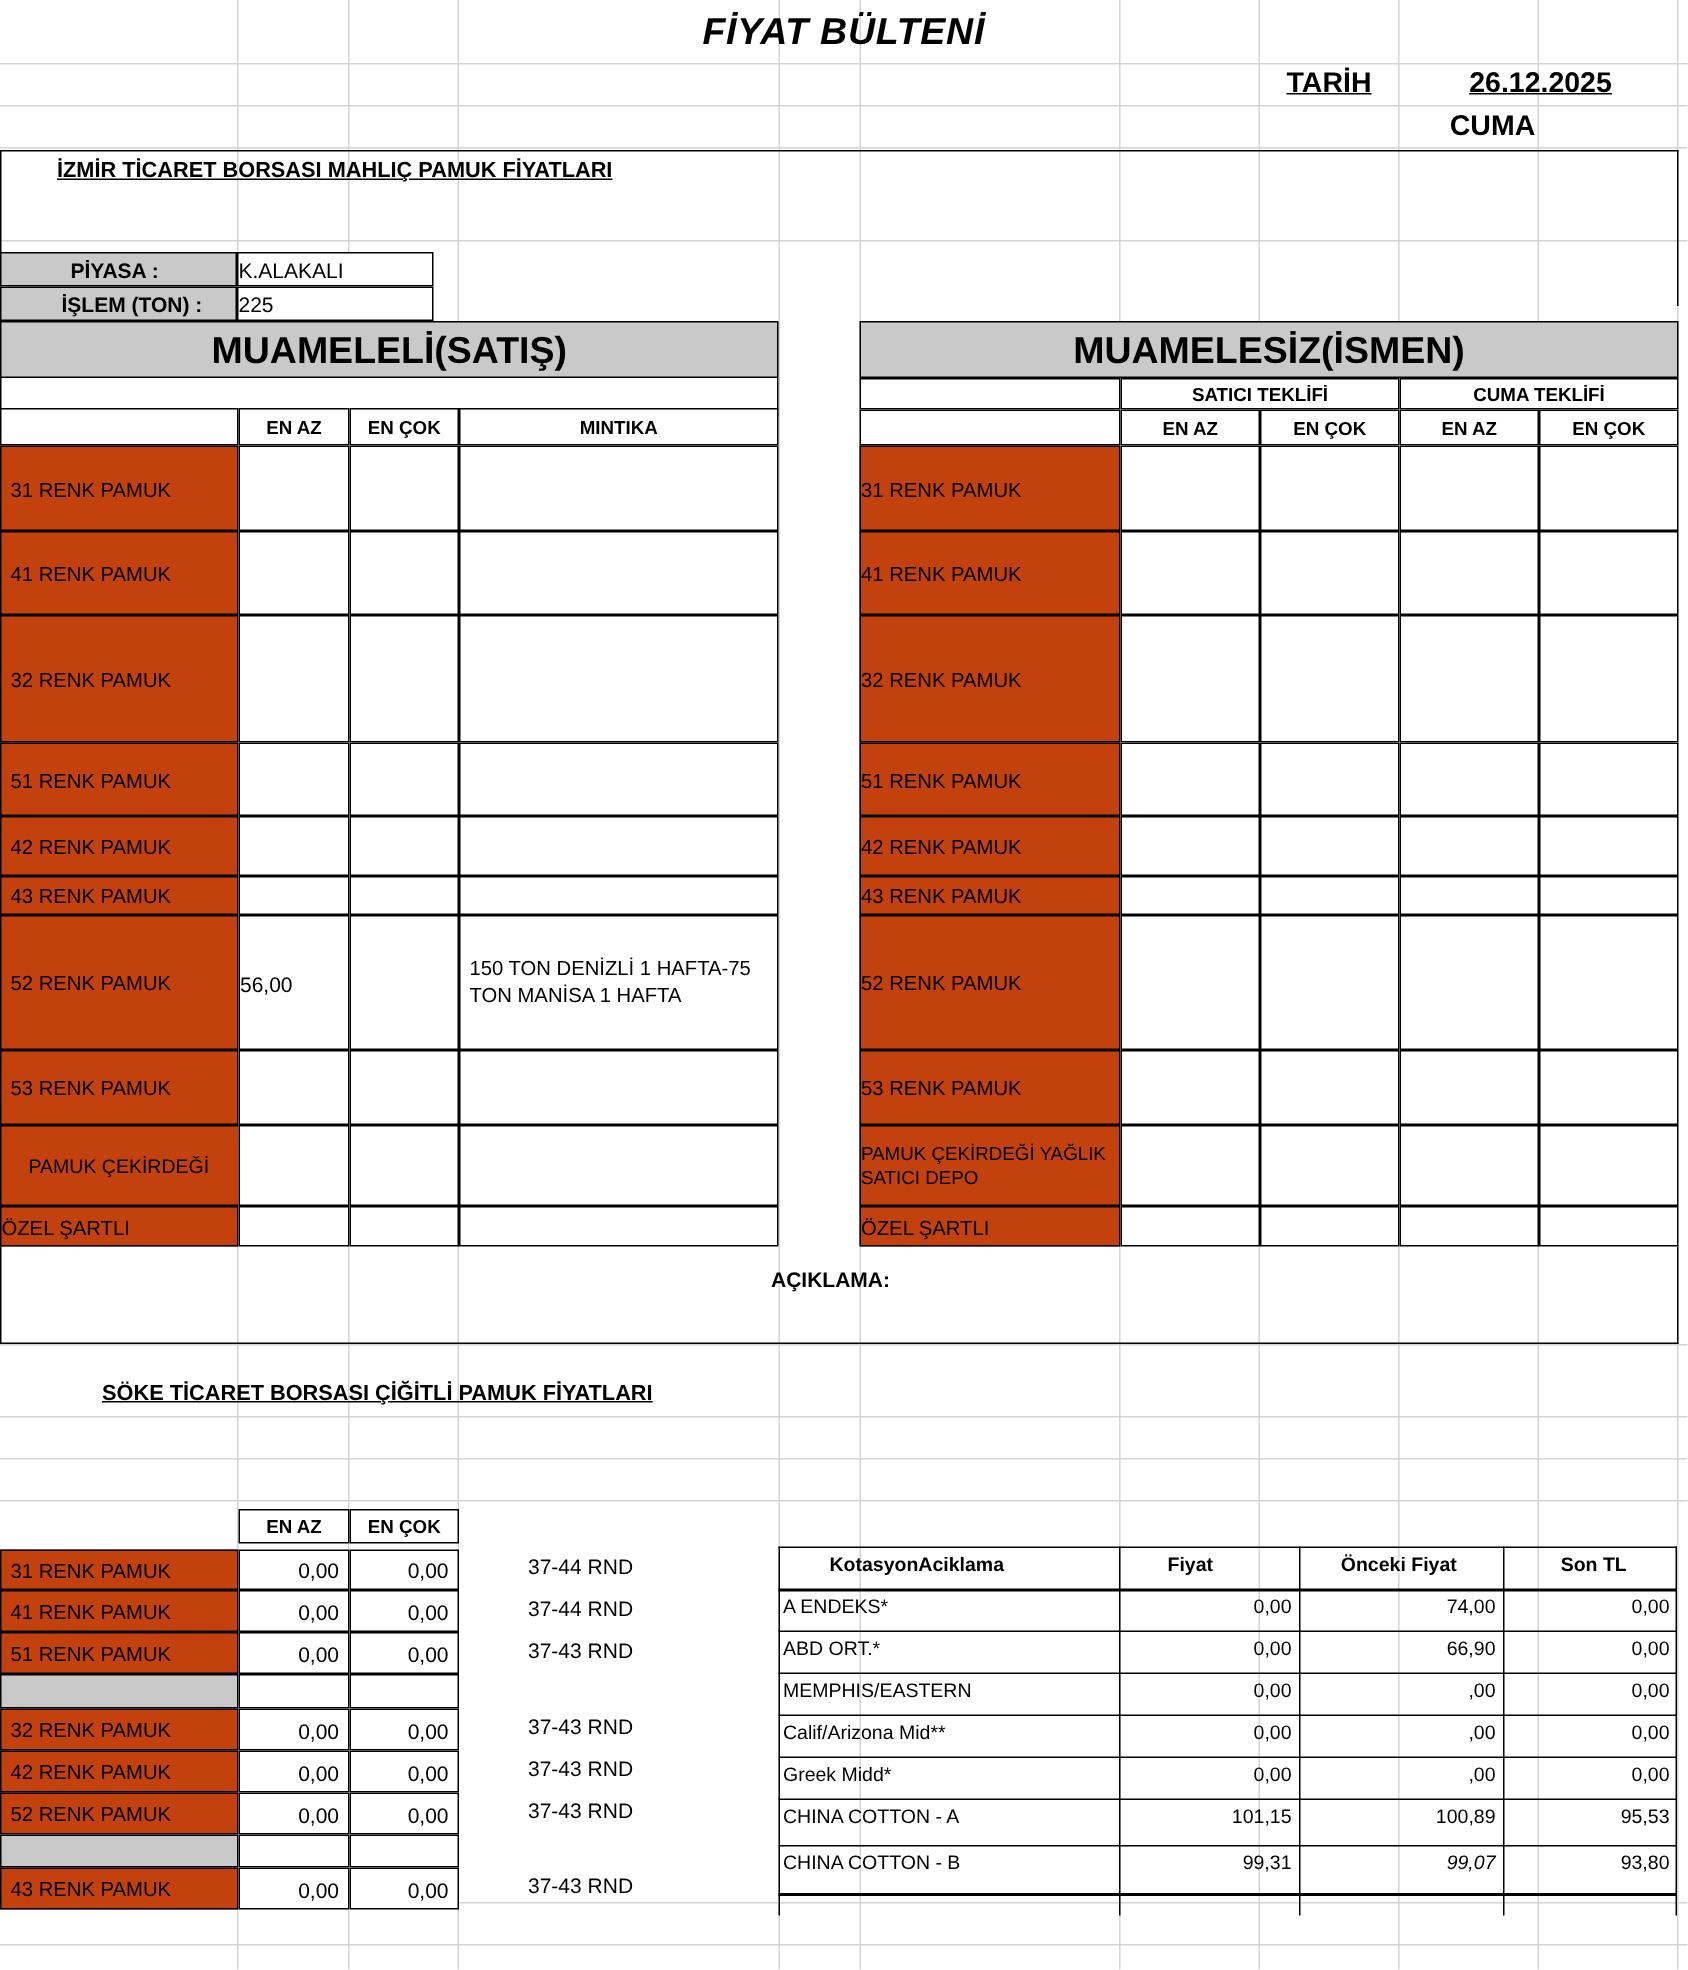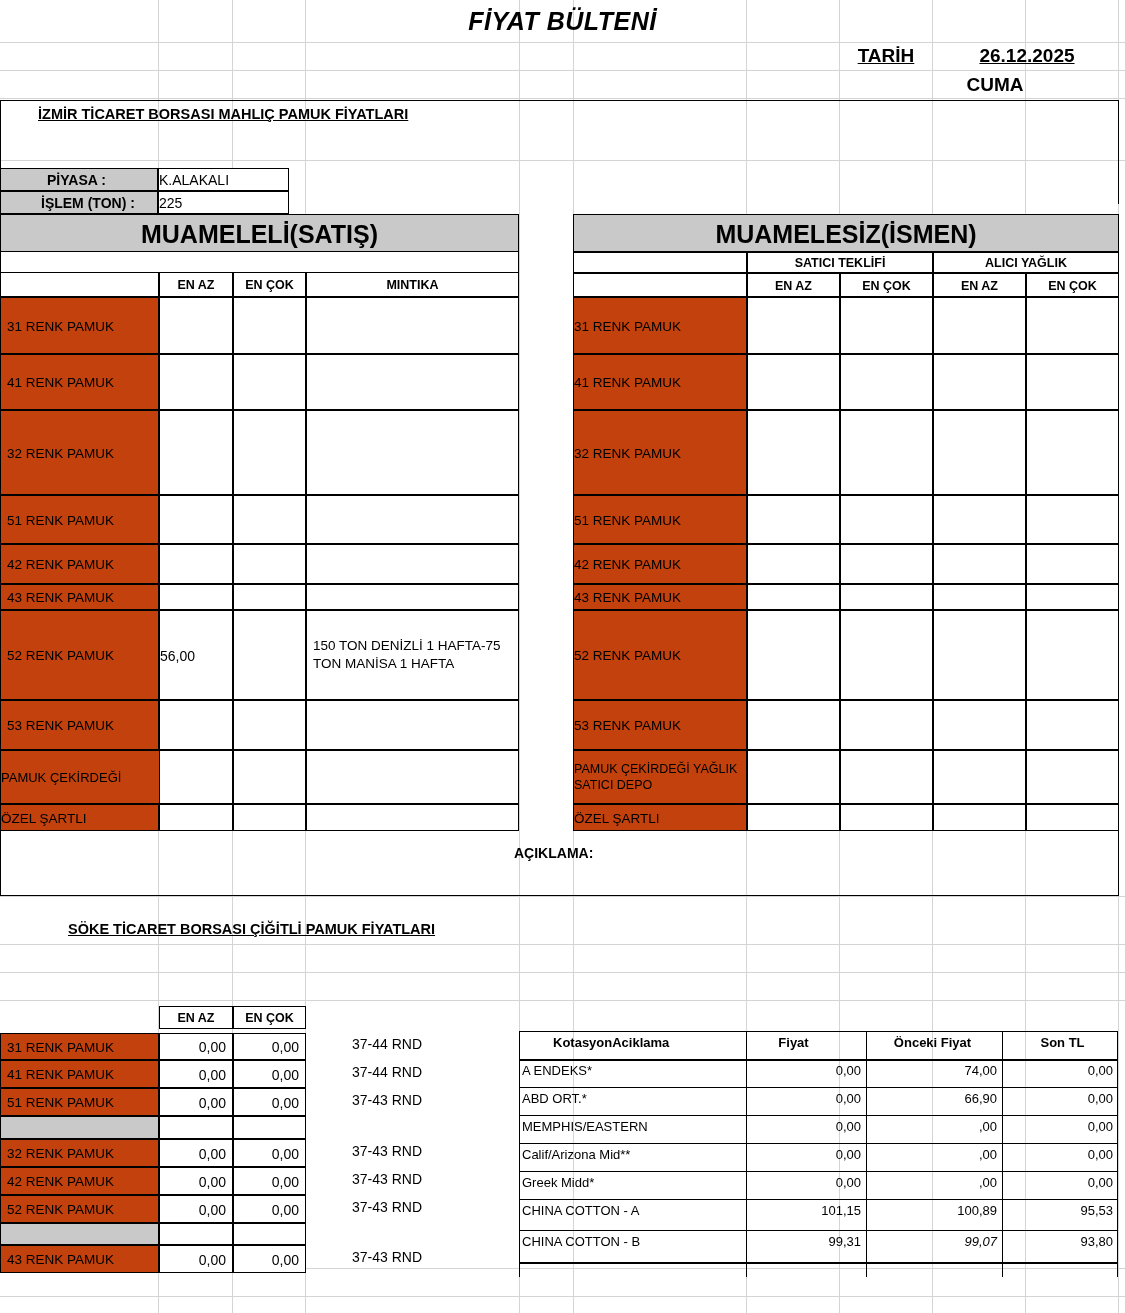--- a/index.html
+++ b/index.html
@@ -95,21 +95,21 @@
 
   <div class="abs" style="left:0;top:252px;width:519px;height:25px;border:1px solid #000;border-top:none;background:#fff;"></div>
 
   <div class="abs smallhdr" style="left:0;top:272px;width:159px;height:25px;line-height:25px;background:#fff;"></div>
   <div class="abs smallhdr" style="left:159px;top:272px;width:74px;height:25px;line-height:25px;">EN AZ</div>
   <div class="abs smallhdr" style="left:233px;top:272px;width:73px;height:25px;line-height:25px;">EN ÇOK</div>
   <div class="abs smallhdr" style="left:306px;top:272px;width:213px;height:25px;line-height:25px;">MINTIKA</div>
 
   <div class="abs smallhdr" style="left:573px;top:252px;width:174px;height:21px;line-height:21px;"></div>
   <div class="abs smallhdr" style="left:747px;top:252px;width:186px;height:21px;line-height:21px;">SATICI TEKLİFİ</div>
-  <div class="abs smallhdr" style="left:933px;top:252px;width:186px;height:21px;line-height:21px;">ALICI YAĞLIK</div>
+  <div class="abs smallhdr" style="left:933px;top:252px;width:186px;height:21px;line-height:21px;">CUMA TEKLİFİ</div>
 
   <div class="abs smallhdr" style="left:573px;top:273px;width:174px;height:24px;line-height:24px;"></div>
   <div class="abs smallhdr" style="left:747px;top:273px;width:93px;height:24px;line-height:24px;">EN AZ</div>
   <div class="abs smallhdr" style="left:840px;top:273px;width:93px;height:24px;line-height:24px;">EN ÇOK</div>
   <div class="abs smallhdr" style="left:933px;top:273px;width:93px;height:24px;line-height:24px;">EN AZ</div>
   <div class="abs smallhdr" style="left:1026px;top:273px;width:93px;height:24px;line-height:24px;">EN ÇOK</div>
 
   <div class="abs rowlabel" style="left:0;top:297px;width:159px;height:57px;line-height:57px;">31 RENK PAMUK</div>
   <div class="abs valcell" style="left:159px;top:297px;width:74px;height:57px;"></div>
   <div class="abs valcell" style="left:233px;top:297px;width:73px;height:57px;"></div>
@@ -143,21 +143,21 @@
   <div class="abs rowlabel" style="left:0;top:610px;width:159px;height:90px;line-height:90px;">52 RENK PAMUK</div>
   <div class="abs valcell ctr" style="left:159px;top:610px;width:74px;height:90px;line-height:90px;font-size:14px;">56,00</div>
   <div class="abs valcell" style="left:233px;top:610px;width:73px;height:90px;"></div>
   <div class="abs valcell ctr" style="left:306px;top:610px;width:213px;height:90px;display:flex;align-items:center;justify-content:center;font-size:13.5px;padding:0 6px;line-height:18px;">150 TON DENİZLİ 1 HAFTA-75 TON MANİSA 1 HAFTA</div>
 
   <div class="abs rowlabel" style="left:0;top:700px;width:159px;height:50px;line-height:50px;">53 RENK PAMUK</div>
   <div class="abs valcell" style="left:159px;top:700px;width:74px;height:50px;"></div>
   <div class="abs valcell" style="left:233px;top:700px;width:73px;height:50px;"></div>
   <div class="abs valcell" style="left:306px;top:700px;width:213px;height:50px;"></div>
 
-  <div class="abs rowlabel" style="left:0;top:750px;width:190px;height:54px;line-height:54px;padding-left:0;font-size:13px;">PAMUK ÇEKİRDEĞİ</div>
+  <div class="abs rowlabel" style="left:0;top:750px;width:190px;height:54px;line-height:54px;padding-left:18px;font-size:13px;">PAMUK ÇEKİRDEĞİ</div>
   <div class="abs valcell" style="left:159px;top:750px;width:74px;height:54px;"></div>
   <div class="abs valcell" style="left:233px;top:750px;width:73px;height:54px;"></div>
   <div class="abs valcell" style="left:306px;top:750px;width:213px;height:54px;"></div>
 
   <div class="abs rowlabel ctr" style="left:0;top:804px;width:159px;height:27px;line-height:27px;padding-left:0;">ÖZEL  ŞARTLI</div>
   <div class="abs valcell" style="left:159px;top:804px;width:74px;height:27px;"></div>
   <div class="abs valcell" style="left:233px;top:804px;width:73px;height:27px;"></div>
   <div class="abs valcell" style="left:306px;top:804px;width:213px;height:27px;"></div>
 
   <div class="abs rowlabel ctr" style="left:573px;top:297px;width:174px;height:57px;line-height:57px;padding-left:0;">31 RENK PAMUK</div>

